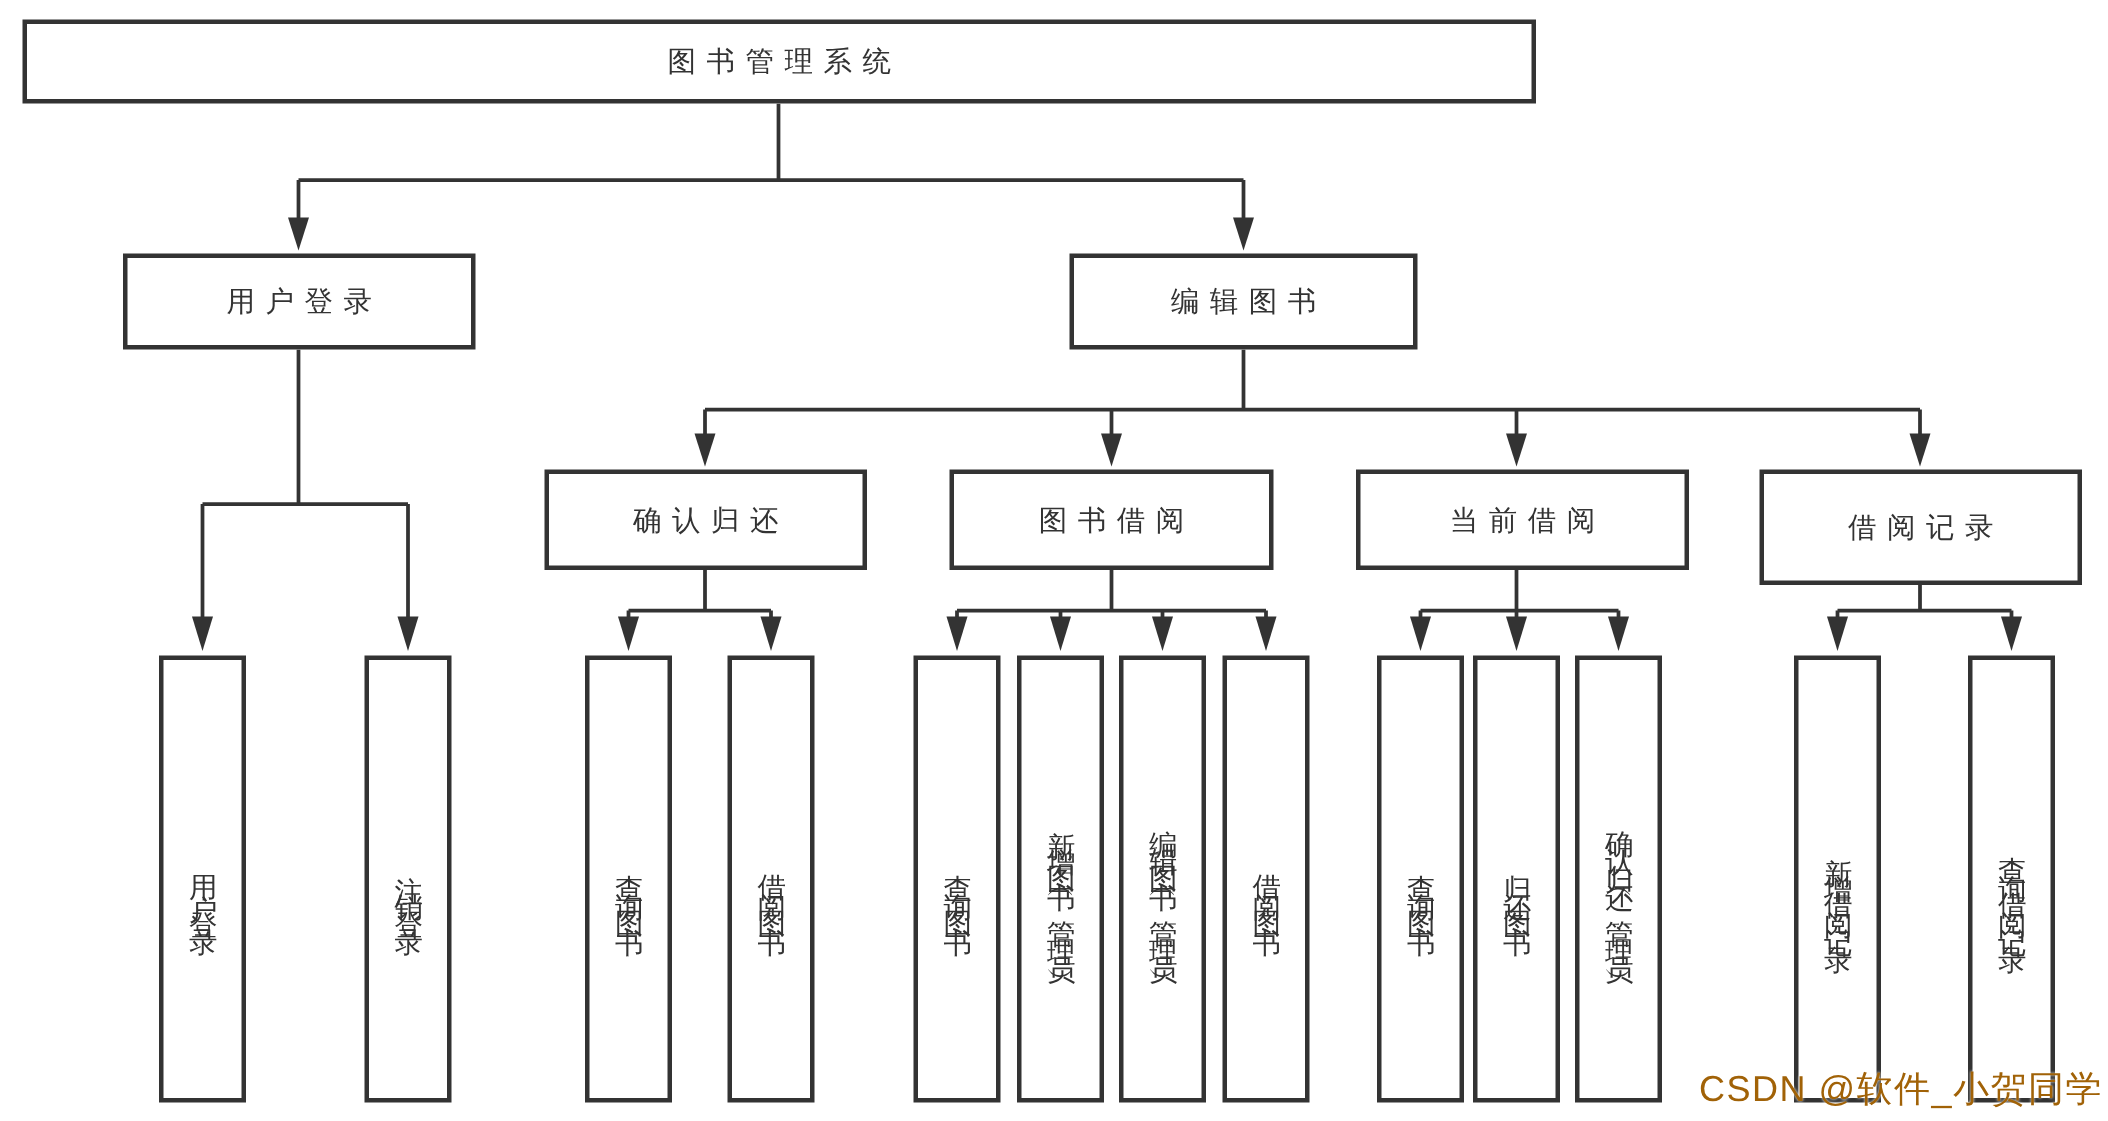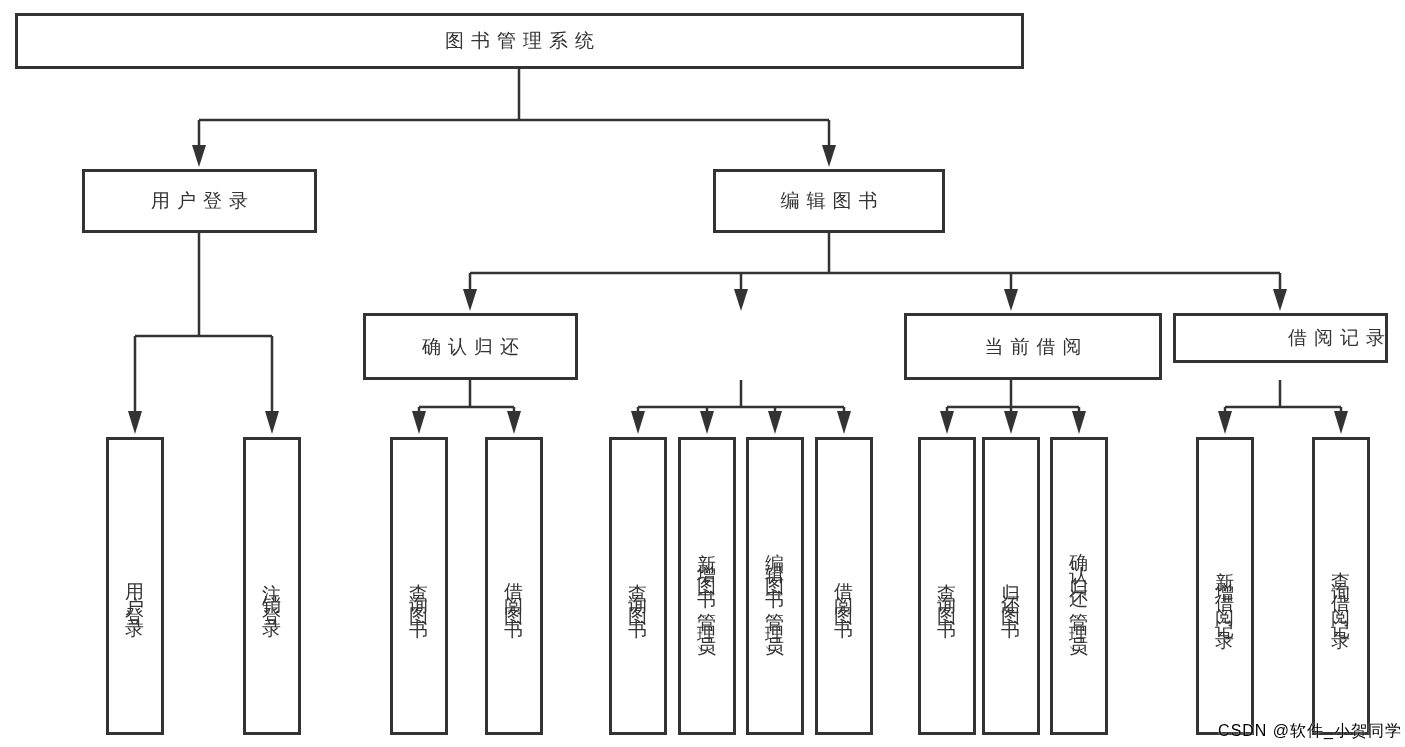--- a/index.html
+++ b/index.html
@@ -34,23 +34,23 @@
     font-size:19px;
     letter-spacing:12px;
     margin-bottom:-12px;
     color:#333333;
     line-height:1;
   }
   .watermark{
     position:absolute;
     right:3px;
     bottom:5px;
-    font-size:16px;
+    font-size:24px;
     letter-spacing:1px;
-    color:#000000;
+    color:#a16207;
     text-shadow:0 0 2px #ffffff;
     z-index:5;
     white-space:nowrap;
   }
 </style>
 </head>
 <body>
 
 <div class="stage">
 
@@ -101,24 +101,27 @@
   <div class="box" style="left:82px;top:169px;width:235px;height:64px;">
     <span class="hlabel">用户登录</span>
   </div>
   <div class="box" style="left:713px;top:169px;width:232px;height:64px;">
     <span class="hlabel">编辑图书</span>
   </div>
 
   <div class="box" style="left:363px;top:313px;width:215px;height:67px;">
     <span class="hlabel">确认归还</span>
   </div>
-  <div class="box" style="left:904px;top:313px;width:258px;height:67px;">
+  <div class="box" style="left:633px;top:313px;width:216px;height:67px;">
+    <span class="hlabel">图书借阅</span>
+  </div>
+  <div class="box" style="left:904px;top:313px;width:222px;height:67px;">
     <span class="hlabel">当前借阅</span>
   </div>
-  <div class="box" style="left:1173px;top:313px;width:215px;height:50px;justify-content:flex-end;">
+  <div class="box" style="left:1173px;top:313px;width:215px;height:77px;">
     <span class="hlabel">借阅记录</span>
   </div>
 
   <div class="box" style="left:106px;top:437px;width:58px;height:298px;">
     <span class="vlabel">用户登录</span>
   </div>
   <div class="box" style="left:243px;top:437px;width:58px;height:298px;">
     <span class="vlabel">注销登录</span>
   </div>
 

